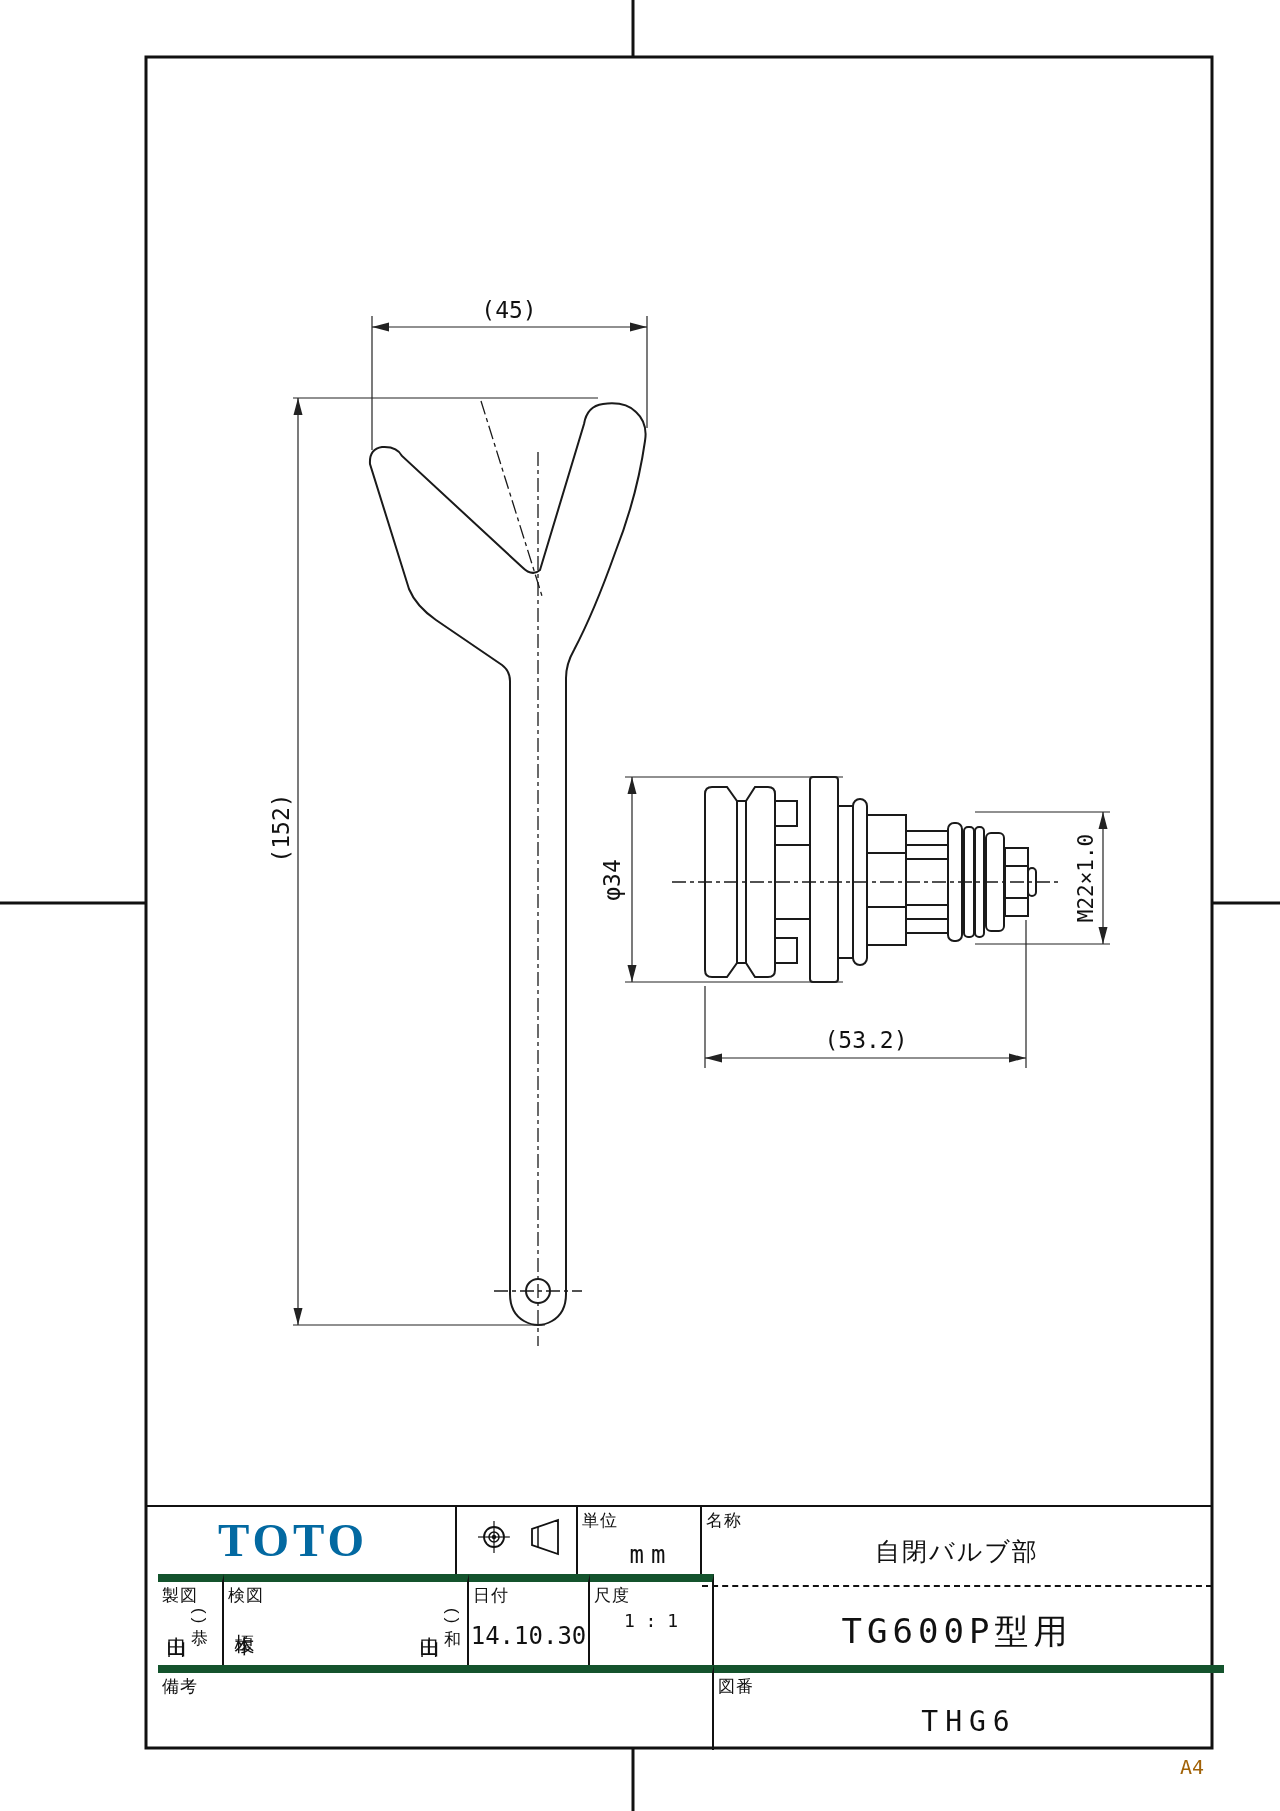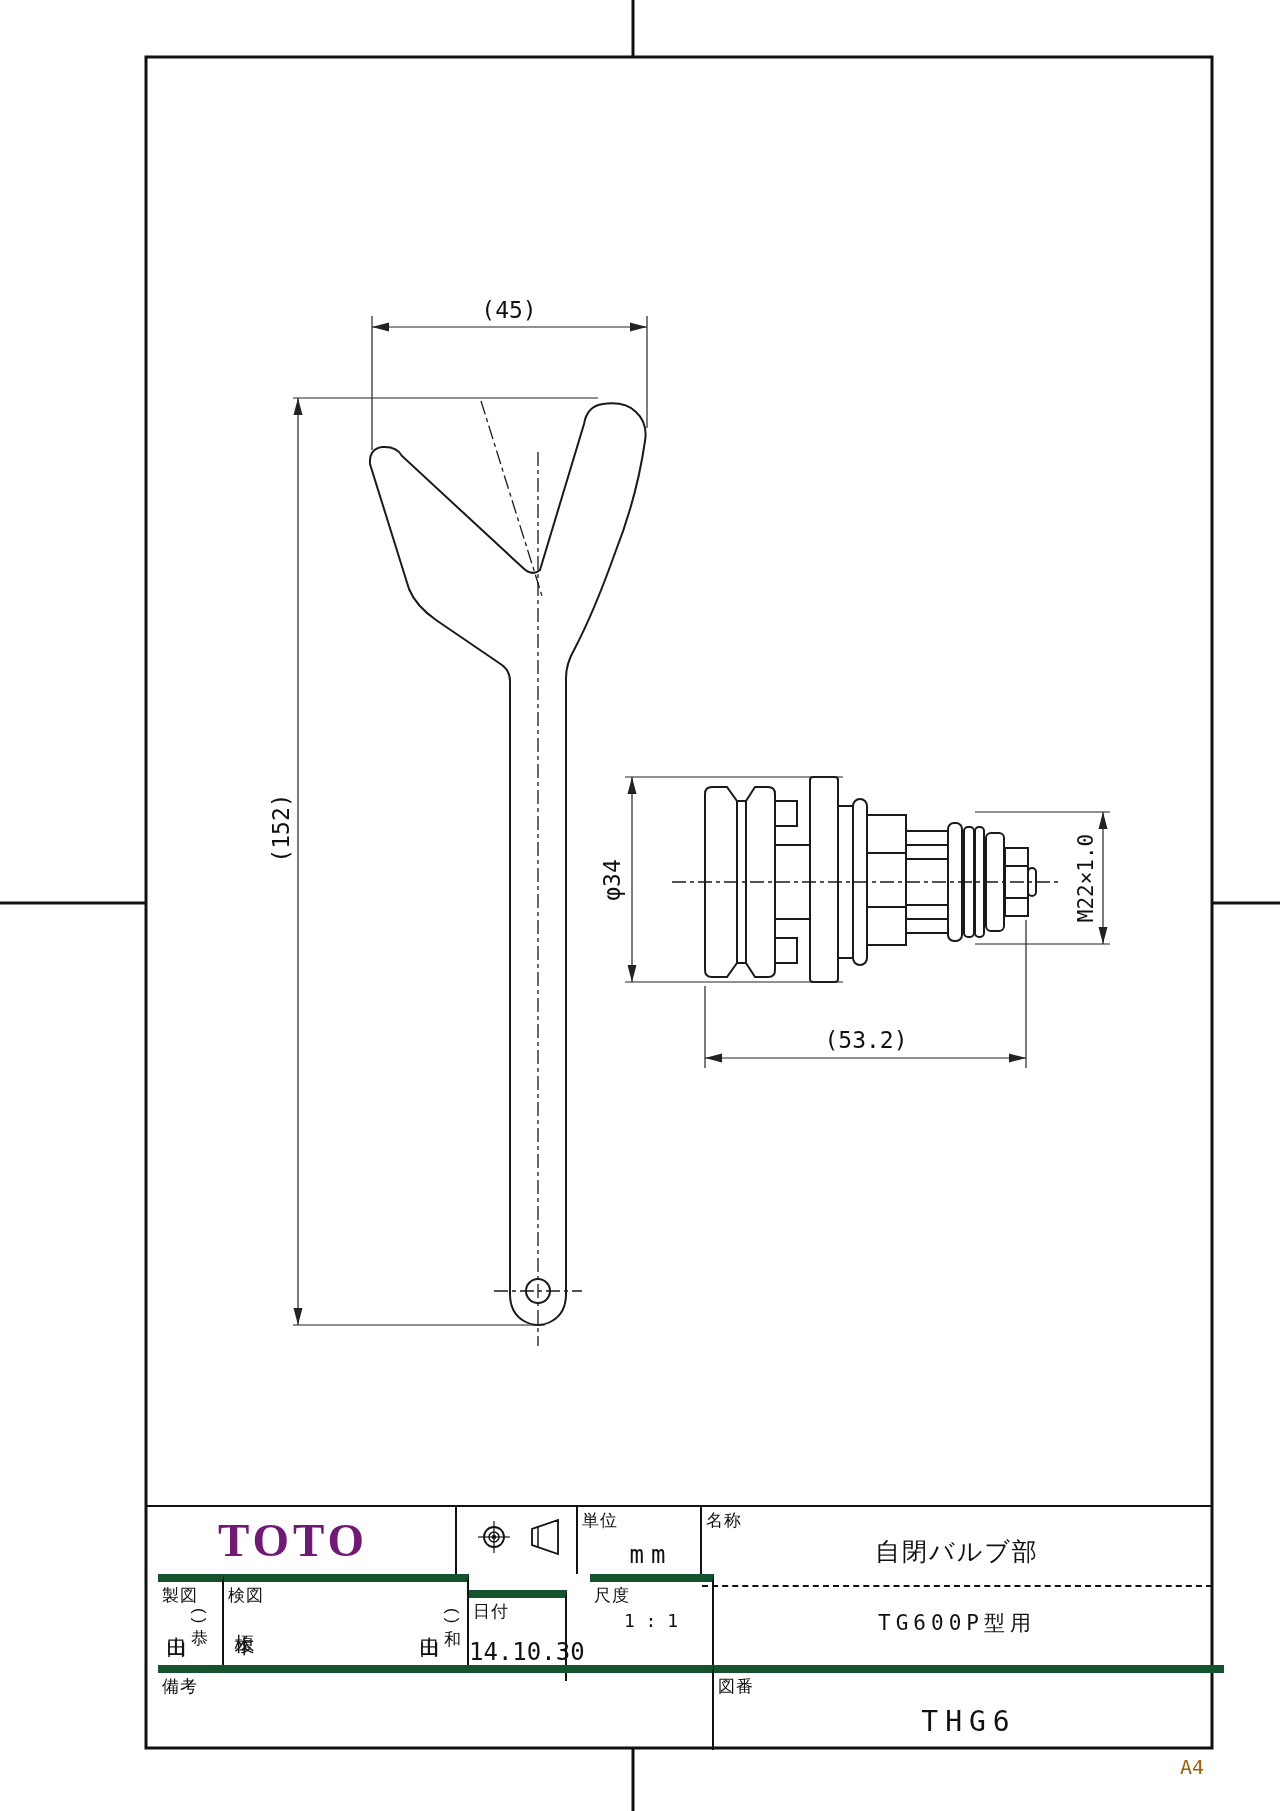--- a/index.html
+++ b/index.html
@@ -10,21 +10,21 @@
   
   #tblock{position:absolute;left:146px;top:1505px;width:1066px;height:243px;
           border-top:2px solid #111;box-sizing:border-box;}
   .cell{position:absolute;box-sizing:border-box;}
   .br{border-right:2px solid #111;}
   .bt{border-top:8px solid #14532d;margin-left:12px;}
   .lbl{position:absolute;left:4px;top:2px;font-size:17px;letter-spacing:1px;color:#111;}
   .val{position:absolute;left:0;right:0;text-align:center;
        font-family:"DejaVu Sans Mono","Liberation Mono",monospace;color:#111;}
   .logo{position:absolute;left:72px;top:6px;font-family:"Liberation Serif",serif;
-        font-weight:bold;font-size:47px;letter-spacing:4px;color:#701a75;}
+        font-weight:bold;font-size:47px;letter-spacing:4px;color:#0369a1;}
   .vname{display:inline-block;writing-mode:vertical-rl;text-orientation:mixed;
          font-size:20px;line-height:22px;letter-spacing:2px;color:#111;}
   .dashline{position:absolute;left:556px;top:78px;width:510px;height:0;
             border-top:2px dashed #111;}
   #a4label{position:absolute;left:1180px;top:1755px;
            font-family:"DejaVu Sans Mono","Liberation Mono",monospace;font-size:20px;color:#a16207;}
 </style>
 </head>
 <body>
 
@@ -186,30 +186,30 @@
     </div>
     <div class="cell br bt" style="left:66px;top:67px;width:245px;height:91px;">
       <span class="lbl">検図</span>
       <span style="position:absolute;left:10px;top:26px;">
         <span class="vname">榎本</span>
       </span>
       <span style="position:absolute;right:4px;top:26px;">
         <span class="vname">山田</span><span class="vname" style="font-size:17px;">(和)</span>
       </span>
     </div>
-    <div class="cell br bt" style="left:311px;top:83px;width:98px;height:91px;">
+    <div class="cell br bt" style="left:311px;top:67px;width:121px;height:91px;">
       <span class="lbl">日付</span>
       <span class="val" style="top:40px;font-size:24px;">14.10.30</span>
     </div>
     <div class="cell br bt" style="left:432px;top:67px;width:124px;height:91px;padding-left:31px;">
       <span class="lbl">尺度</span>
       <span class="val" style="top:28px;font-size:18px;">1 : 1</span>
     </div>
     <div class="cell" style="left:556px;top:78px;width:510px;height:80px;">
-      <span class="val" style="top:24px;font-size:21px;letter-spacing:5px;">TG600P型用</span>
+      <span class="val" style="top:24px;font-size:34px;letter-spacing:5px;">TG600P型用</span>
     </div>
 
     <div class="cell br bt" style="left:0;top:158px;width:556px;height:85px;">
       <span class="lbl">備考</span>
     </div>
     <div class="cell bt" style="left:556px;top:158px;width:510px;height:85px;">
       <span class="lbl">図番</span>
       <span class="val" style="top:32px;font-size:28px;letter-spacing:7px;">THG6</span>
     </div>
   </div>

